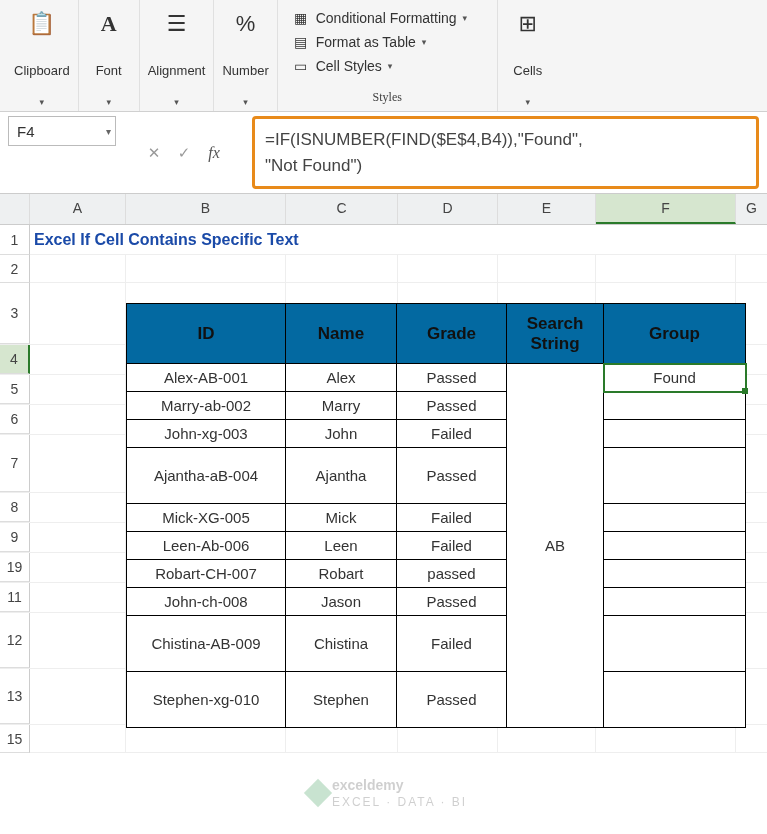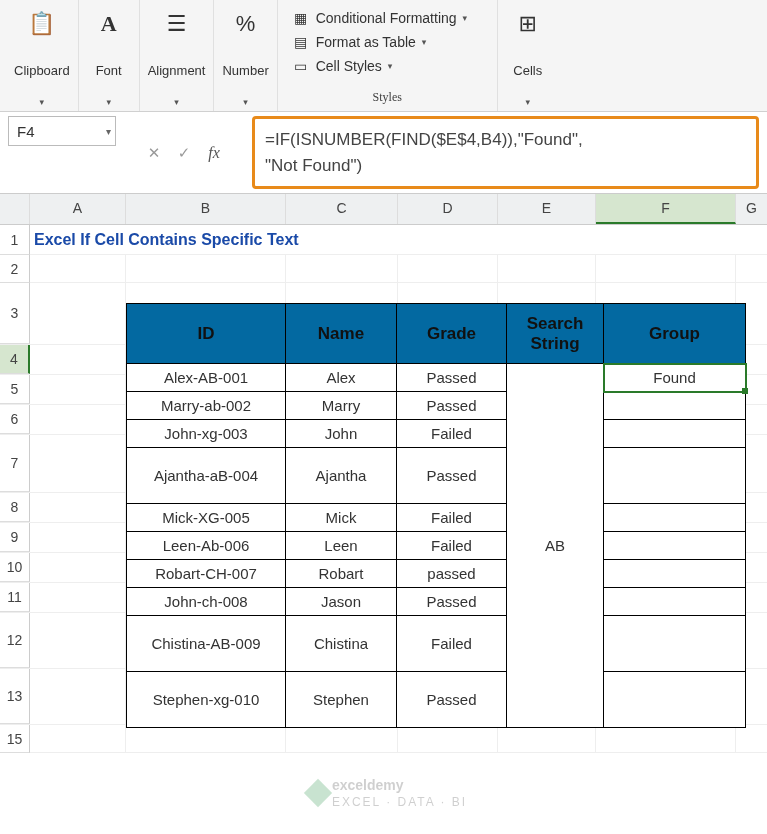--- a/index.html
+++ b/index.html
@@ -243,21 +243,21 @@
           <div class="row-h">9</div>
           <div class="cell"></div>
           <div class="cell"></div>
           <div class="cell"></div>
           <div class="cell"></div>
           <div class="cell"></div>
           <div class="cell"></div>
           <div class="cell"></div>
         </div>
         <div class="grid-row" style="height: 30px;">
-          <div class="row-h">10</div>
+          <div class="row-h">19</div>
           <div class="cell"></div>
           <div class="cell"></div>
           <div class="cell"></div>
           <div class="cell"></div>
           <div class="cell"></div>
           <div class="cell"></div>
           <div class="cell"></div>
         </div>
         <div class="grid-row" style="height: 30px;">
           <div class="row-h">11</div>

